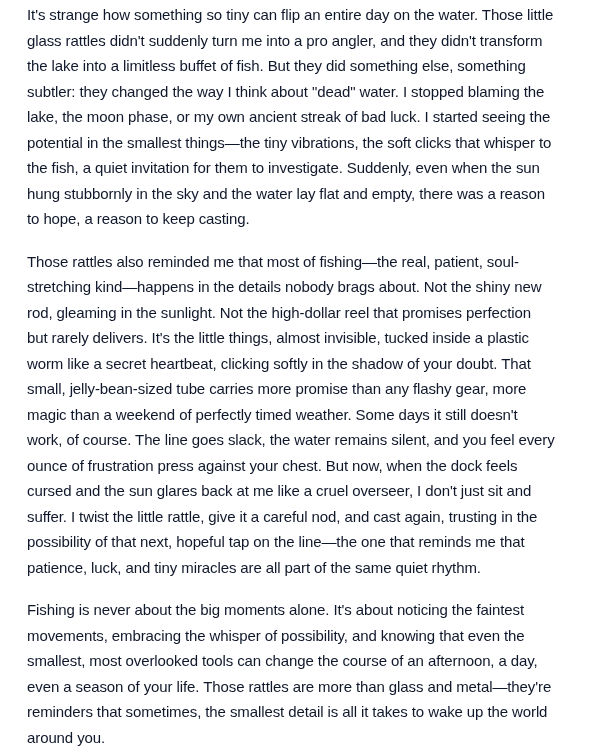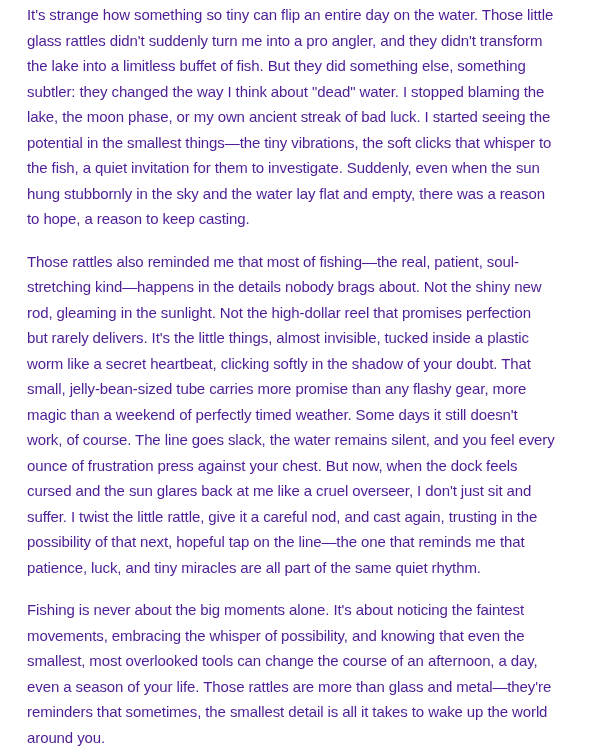--- a/index.html
+++ b/index.html
@@ -13,21 +13,21 @@
     overflow: hidden;
   }
   .article {
     box-sizing: border-box;
     width: 603px;
     padding: 2px 10px 0 27px;
     font-family: "Liberation Sans", sans-serif;
     font-size: 15px;
     line-height: 25.5px;
     letter-spacing: -0.1px;
-    color: #4c1d95;
+    color: #0f172a;
   }
   .article p {
     margin: 0 0 17px 0;
     white-space: pre;      
   }
 </style>
 </head>
 <body>
 
 <main class="article">

